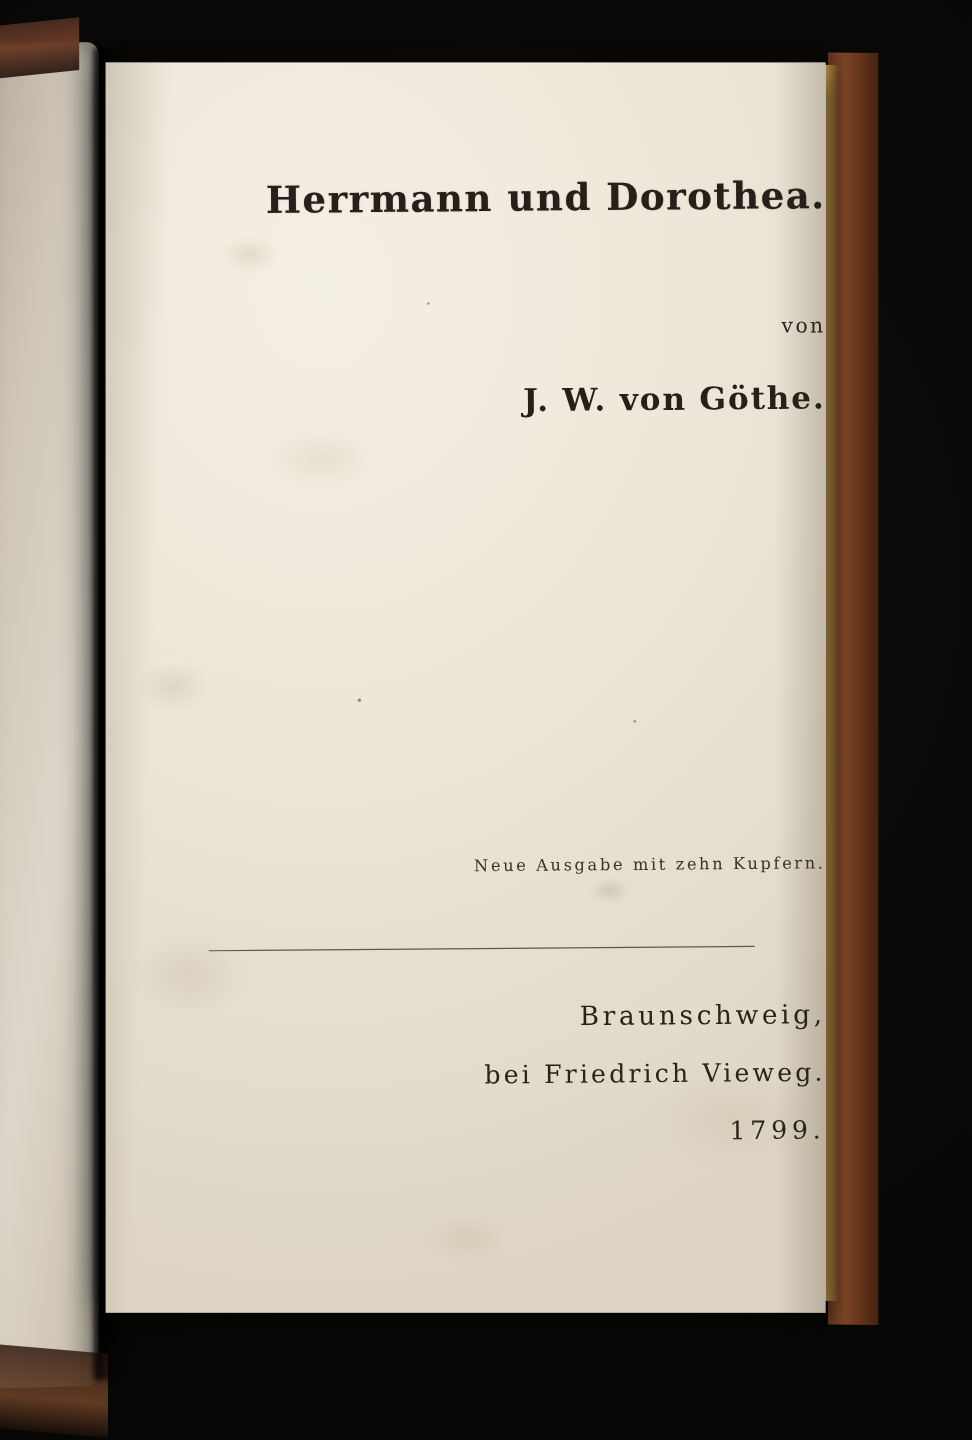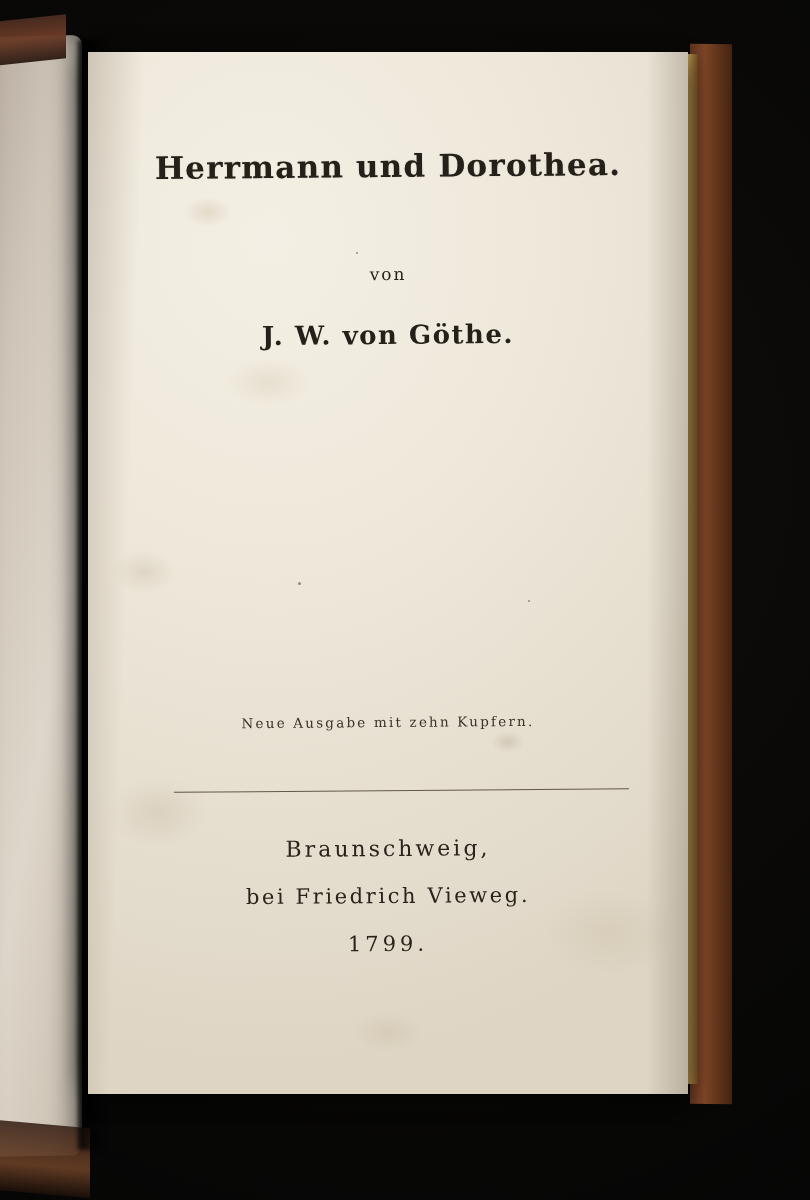--- a/index.html
+++ b/index.html
@@ -134,21 +134,21 @@
     position: absolute;
     inset: 0;
     background: linear-gradient(270deg, rgba(60,45,25,0.22) 0%, rgba(0,0,0,0) 7%);
     pointer-events: none;
   }
 
   .page-inner {
     position: relative;
     z-index: 2;
     height: 100%;
-    text-align: center;
+    text-align: right;
     color: #231c14;
   }
 
   .title {
     position: absolute;
     top: 96px;
     left: 0;
     right: 0;
     font-size: 31px;
     letter-spacing: 1.2px;

